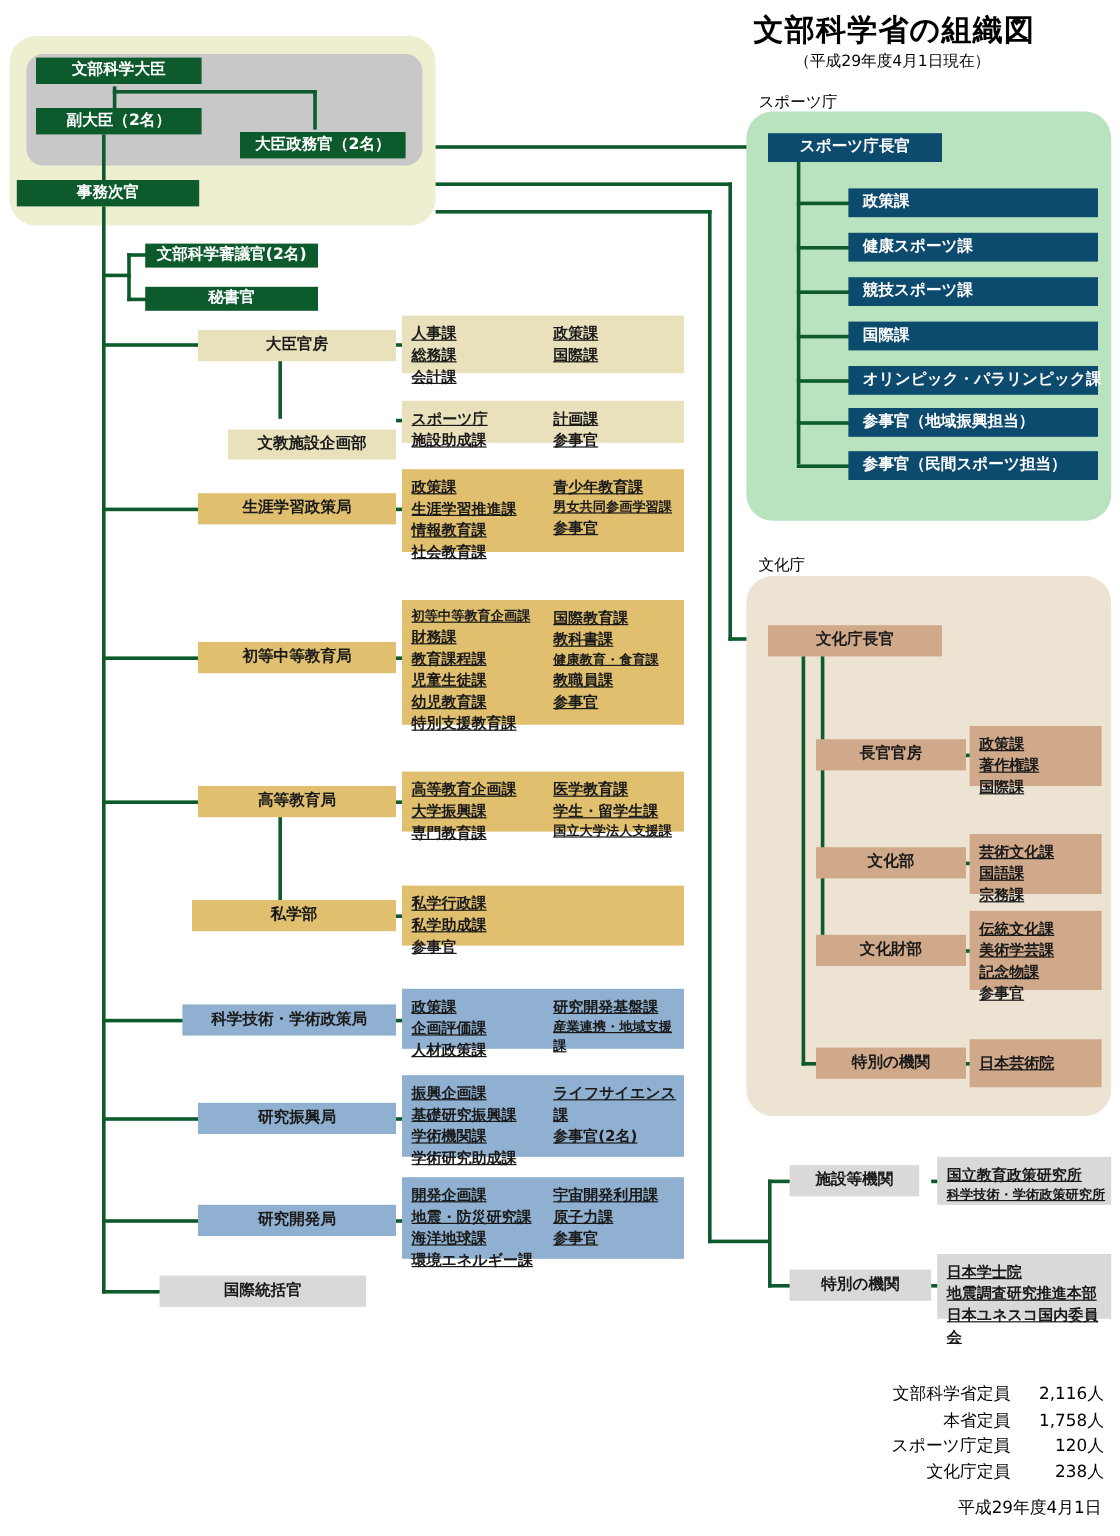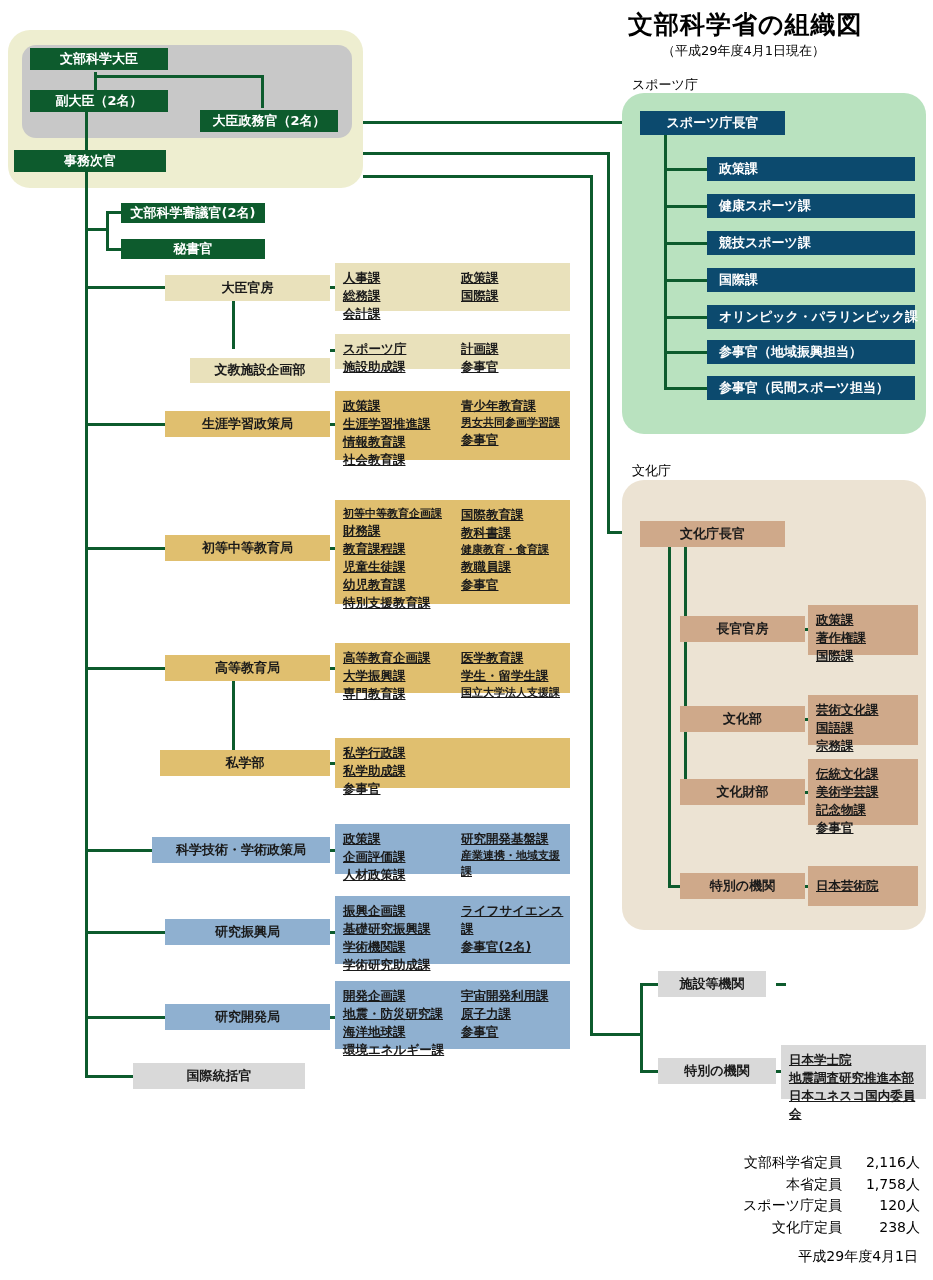--- a/index.html
+++ b/index.html
@@ -343,20 +343,26 @@
     <div class="col c2">
       <span>日本芸術院</span>
     </div>
   </div>
 
   <div class="abs ln lnv" style="left:640px;top:983px;width:3px;height:90px;"></div>
 
   <div class="abs ln lnh" style="left:640px;top:983px;width:22px;height:3px;"></div>
   <div class="abs box box-gray" style="left:658px;top:971px;width:108px;height:26px;">施設等機関</div>
   <div class="abs ln lnh" style="left:776px;top:983px;width:10px;height:3px;"></div>
+  <div class="abs detail gray" style="left:781px;top:964px;width:145px;height:40px;">
+    <div class="col c2">
+      <span>国立教育政策研究所</span>
+      <span class="sm">科学技術・学術政策研究所</span>
+    </div>
+  </div>
 
   <div class="abs ln lnh" style="left:640px;top:1070px;width:22px;height:3px;"></div>
   <div class="abs box box-gray" style="left:658px;top:1058px;width:118px;height:26px;">特別の機関</div>
   <div class="abs ln lnh" style="left:776px;top:1070px;width:10px;height:3px;"></div>
   <div class="abs detail gray" style="left:781px;top:1045px;width:145px;height:54px;">
     <div class="col c2">
       <span>日本学士院</span>
       <span>地震調査研究推進本部</span>
       <span>日本ユネスコ国内委員会</span>
     </div>

